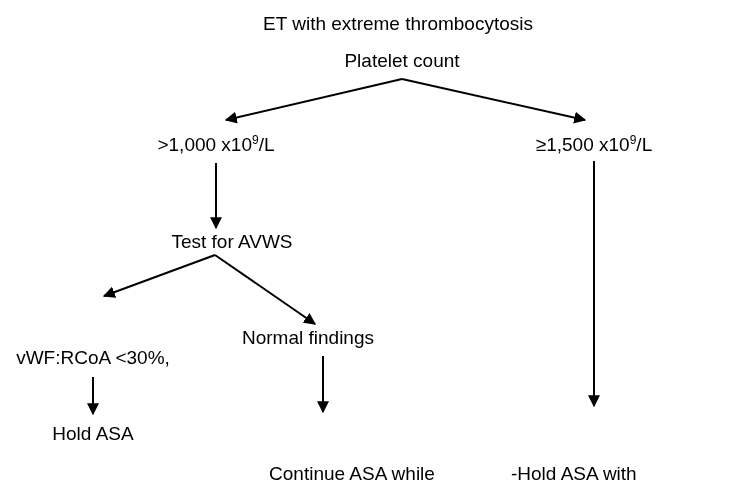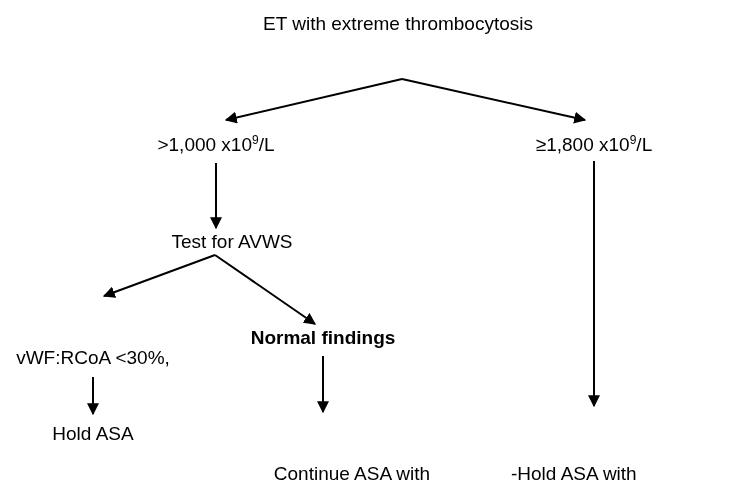--- a/index.html
+++ b/index.html
@@ -68,38 +68,39 @@
 
     <line x1="93" y1="377" x2="93" y2="414" stroke="#000000" stroke-width="2" marker-end="url(#ah)"></line>
 
     <line x1="323" y1="356" x2="323" y2="412" stroke="#000000" stroke-width="2" marker-end="url(#ah)"></line>
 
     <line x1="594" y1="161" x2="594" y2="406" stroke="#000000" stroke-width="2" marker-end="url(#ah)"></line>
   </svg>
 
   <div class="node center" style="left:398px; top:12px;">ET with extreme thrombocytosis</div>
 
+  <div class="node center" style="left:402px; top:49px;">Platelet count</div>
 
   <div class="node center" style="left:216px; top:133px;"><span>&gt;1,000 x10</span><span class="sup">9</span><span>/L</span></div>
 
-  <div class="node center" style="left:594px; top:133px;"><span>≥1,800 x10</span><span class="sup">9</span><span>/L</span></div>
+  <div class="node center" style="left:594px; top:133px;"><span>≥1,500 x10</span><span class="sup">9</span><span>/L</span></div>
 
   <div class="node center" style="left:216px; top:230px;margin-left:16px;">Test for AVWS</div>
 
   <div class="node center" style="left:93px; top:298px;">
     <div>vWF:RCoA &lt;30%,</div>
     
   </div>
 
-  <div class="node center" style="left:323px; top:326px;font-weight:bold;">Normal findings</div>
+  <div class="node center" style="left:308px; top:326px;">Normal findings</div>
 
   <div class="node center" style="left:93px; top:422px;text-align:center;">Hold ASA</div>
 
   <div class="node center" style="left:352px; top:414px;">
-    <div>Continue ASA with</div>
+    <div>Continue ASA while</div>
     
     
   </div>
 
   <div class="node left" style="left:511px; top:414px;">
     <div>-Hold ASA with</div>
     
     
   </div>
 

